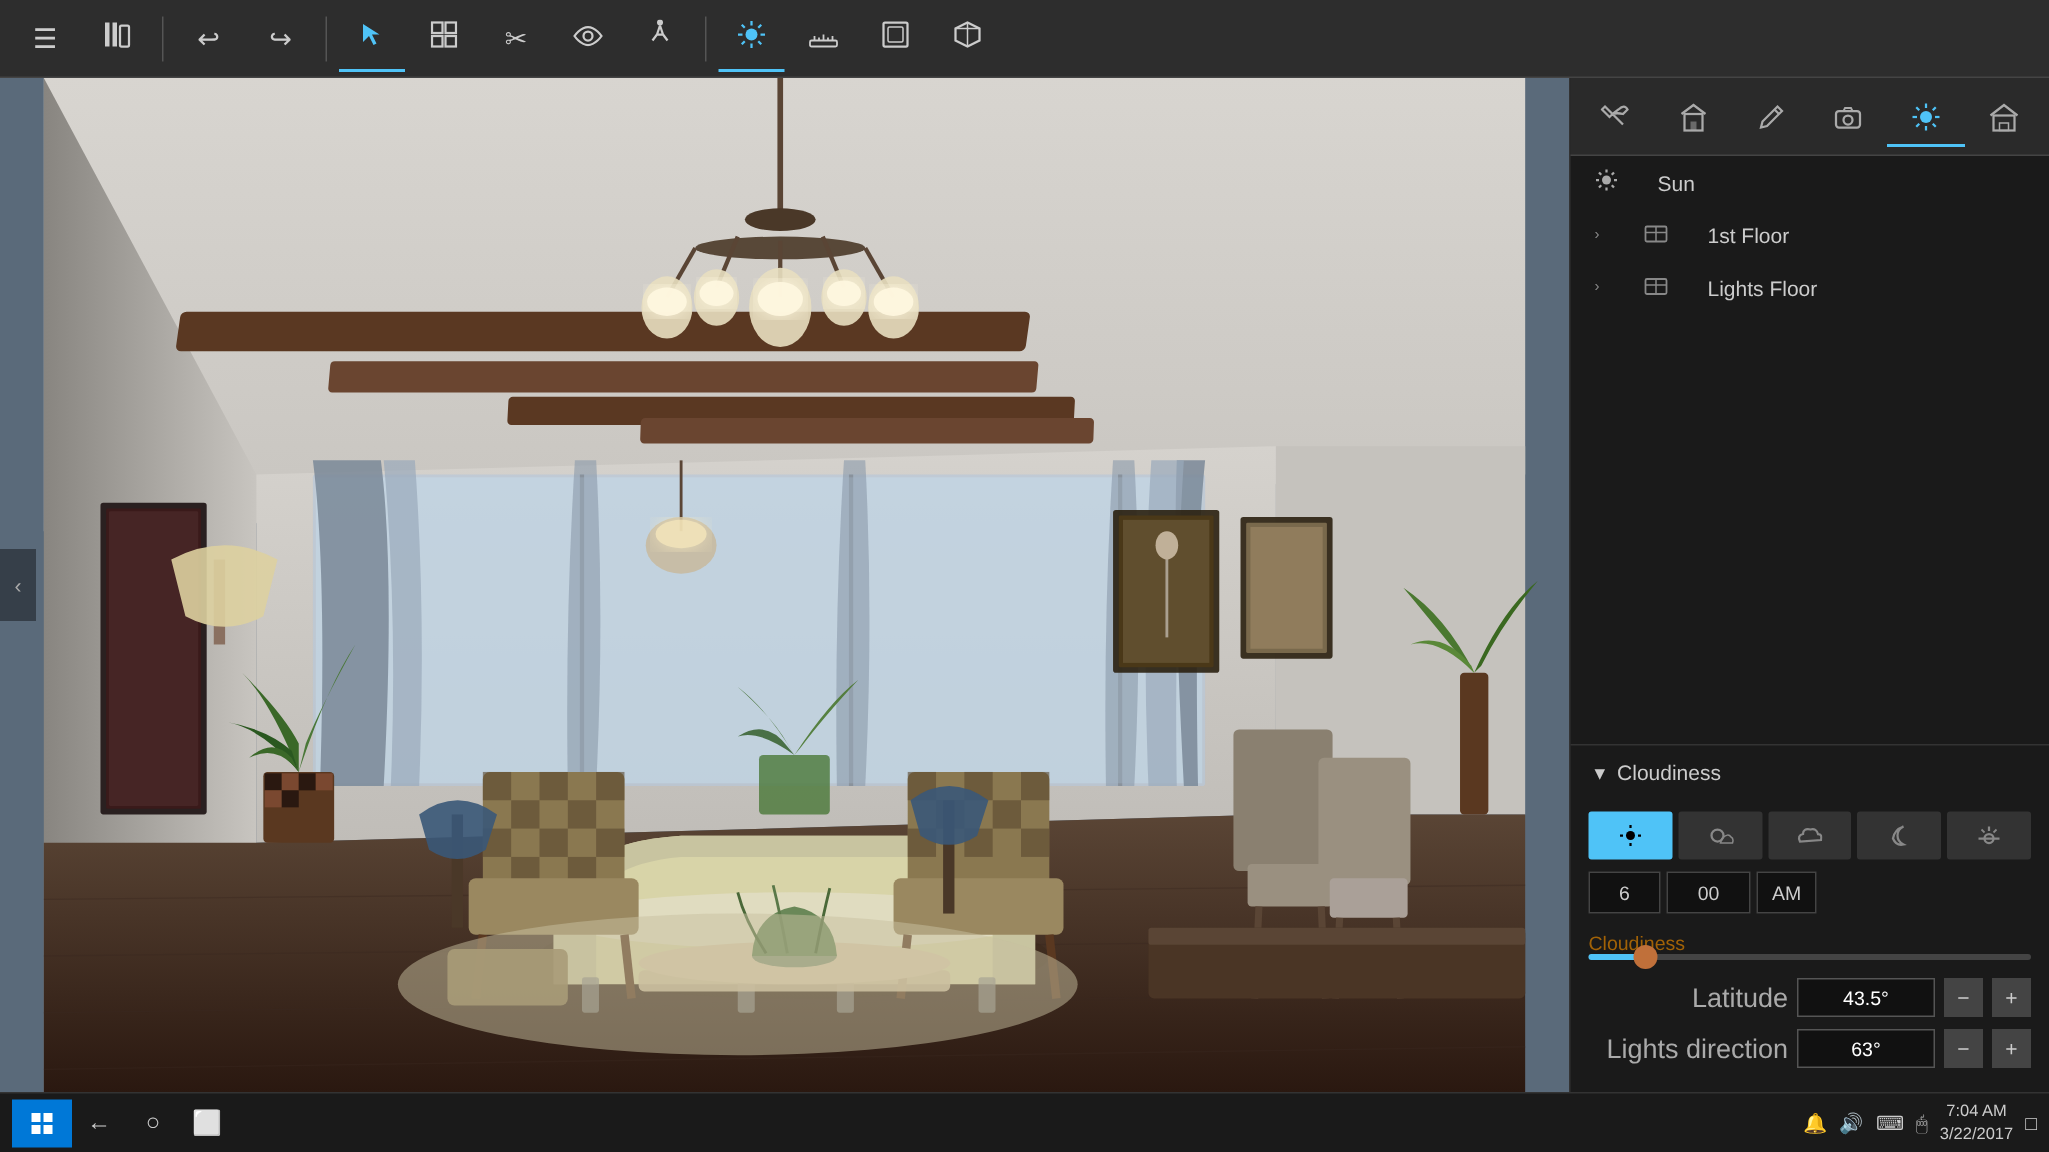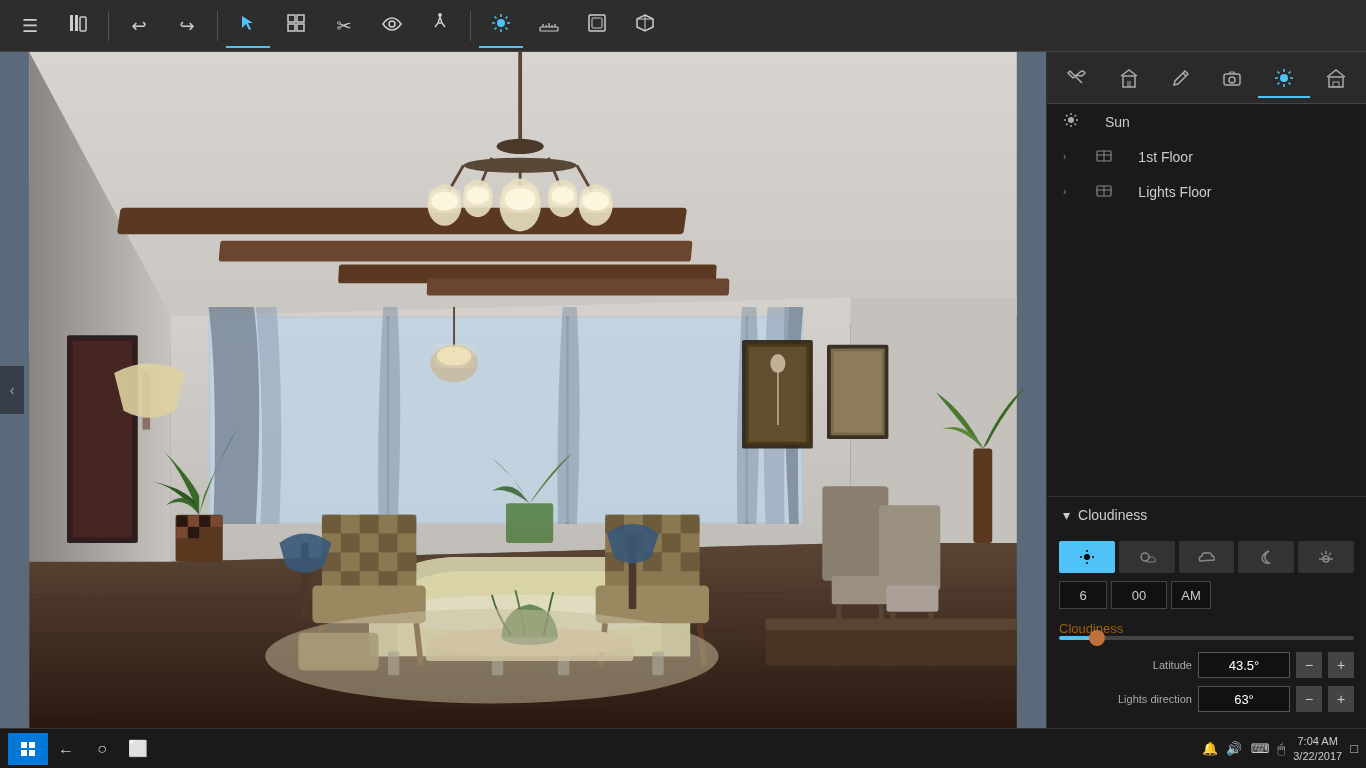--- a/index.html
+++ b/index.html
@@ -220,21 +220,21 @@
     }
 
     .coord-row {
       display: flex;
       align-items: center;
       margin-bottom: 8px;
       gap: 6px;
     }
     .coord-label {
       color: #aaa;
-      font-size: 11px;
+      font-size: 18px;
       flex: 1;
       text-align: right;
     }
     .coord-input {
       width: 92px;
       height: 26px;
       background: #111;
       border: 1px solid #555;
       color: #fff;
       text-align: center;

